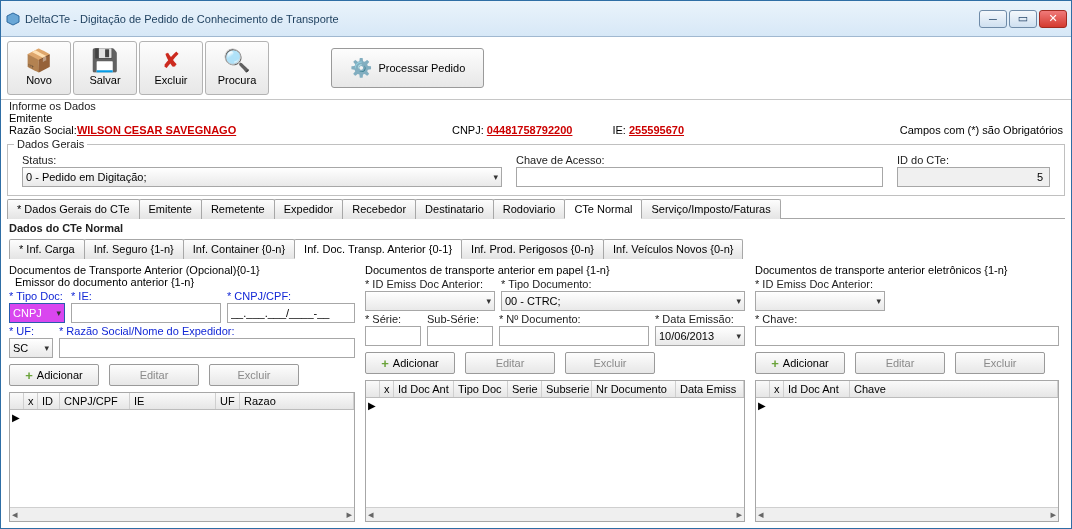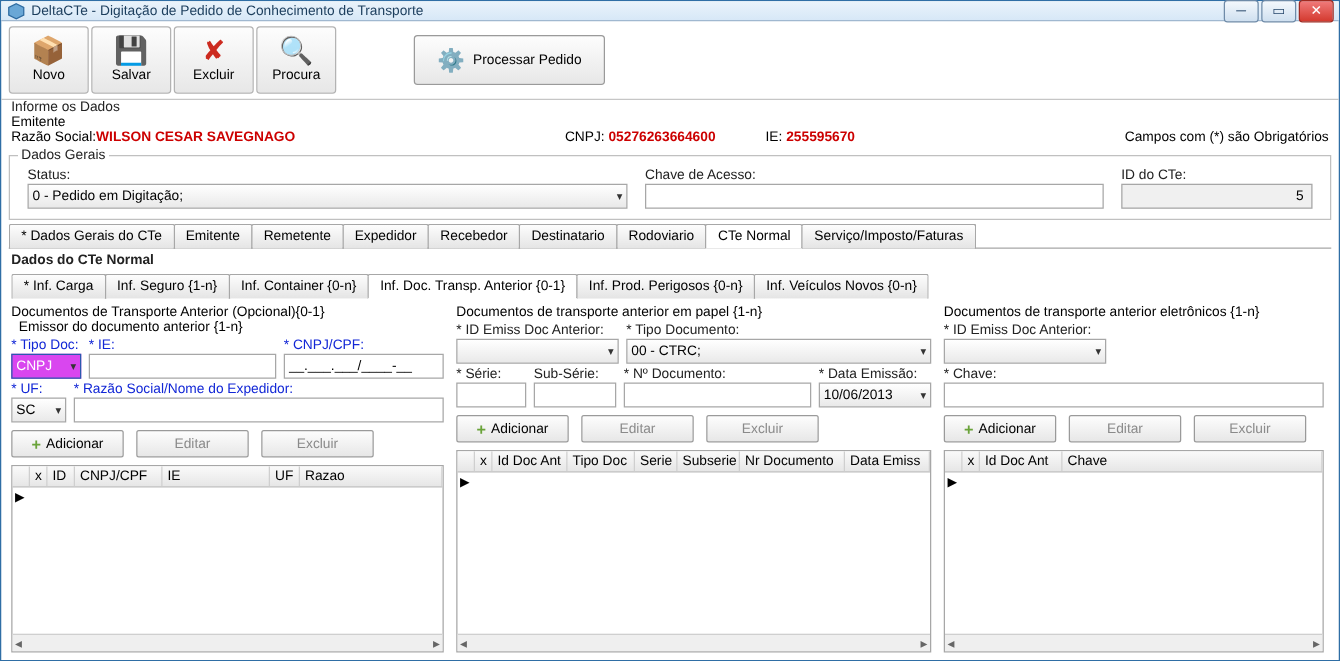--- a/index.html
+++ b/index.html
@@ -1,32 +1,32 @@
 <!DOCTYPE html>
 <html><head>
 <meta charset="utf-8">
 <style>
   * { box-sizing: border-box; font-family: "Segoe UI", Tahoma, sans-serif; font-size: 11px; }
   body { margin:0; background:#fff; }
   .window { width:1072px; height:529px; border:1px solid #2f6ea5; background:#fff; position:relative; display:flex; flex-direction:column;}
-  .titlebar { height:16px; background:linear-gradient(#eaf3fb,#d7e8f7); display:flex; align-items:center; padding:0 4px; border-bottom:1px solid #a0b8d0;}
+  .titlebar { height:36px; background:linear-gradient(#eaf3fb,#d7e8f7); display:flex; align-items:center; padding:0 4px; border-bottom:1px solid #a0b8d0;}
   .titlebar .app-icon { width:16px; height:16px; margin-right:4px; display:flex; align-items:center; justify-content:center;}
   .titlebar .title { color:#1b3d5c; flex:1;}
   .win-btns { display:flex; gap:2px;}
   .win-btn { width:28px; height:18px; border:1px solid #6f8ba8; border-radius:3px; background:linear-gradient(#f4f8fc,#cfe0f0); display:flex; align-items:center; justify-content:center; color:#27476b; cursor:pointer;}
   .win-btn.close { background:linear-gradient(#f07a7a,#d43a2f); color:#fff; border-color:#a02a20;}
   .toolbar { display:flex; align-items:center; padding:4px 6px; gap:2px; border-bottom:1px solid #c6c6c6;}
   .toolbtn { width:64px; height:54px; border:1px solid #b3b3b3; background:linear-gradient(#fdfdfd,#e7e7e7); border-radius:3px; display:flex; flex-direction:column; align-items:center; justify-content:center; gap:2px; cursor:pointer;}
   .toolbtn .ic { font-size:22px; line-height:1;}
   .toolbtn span.lbl{font-size:11px;}
   .process-btn { margin-left:60px; height:40px; padding:0 18px; border:1px solid #9a9a9a; border-radius:3px; background:linear-gradient(#fdfdfd,#e7e7e7); display:flex; align-items:center; gap:6px; cursor:pointer;}
   .process-btn .gic{font-size:18px;}
   .section-lbl { padding:0 8px; color:#222;}
   .emit-row { display:flex; align-items:center; padding:0 8px; gap:0;}
-  .emit-row .rs-val { color:#c00; font-weight:bold;}
+  .emit-row .rs-val { color:#c00; font-weight:bold;text-decoration:underline;}
   .emit-row .spacer{flex:1;}
   .field-row { display:flex; align-items:flex-end; padding:2px 8px 4px; gap:14px;}
   .fld { display:flex; flex-direction:column; }
   .fld label{ color:#222; margin-bottom:1px;}
   .fld.blue label{ color:#1227d6;}
   .txt, .sel { height:20px; border:1px solid #a7a7a7; background:#fff; padding:1px 3px;}
   .sel { appearance:none; background:linear-gradient(#fff,#e9e9e9); padding-right:16px; position:relative;}
   .select-wrap{position:relative; display:inline-block;}
   .select-wrap::after{content:"▾"; position:absolute; right:4px; top:50%; transform:translateY(-50%); font-size:9px; color:#333; pointer-events:none;}
   .readonly { background:#f0f0f0; text-align:right; padding-right:6px;}
@@ -95,21 +95,21 @@
       </div>
   </div>
 
   <div class="section-lbl">Informe os Dados</div>
   <div class="emit-small">Emitente</div>
   <div class="emit-row">
     <span>Razão Social:</span>
     <span class="rs-val">WILSON CESAR SAVEGNAGO</span>
     <span class="spacer"></span>
     <span>CNPJ:</span>&nbsp;
-    <span class="rs-val">05276263664600</span>
+    <span class="rs-val">04481758792200</span>
     <span style="width:40px;"></span>
     <span>IE:</span>&nbsp;
     <span class="rs-val">255595670</span>
     <span class="spacer"></span>
     <span>Campos com (*) são Obrigatórios</span>
   </div>
 
   <fieldset>
     <legend>Dados Gerais</legend>
     <div class="field-row">

